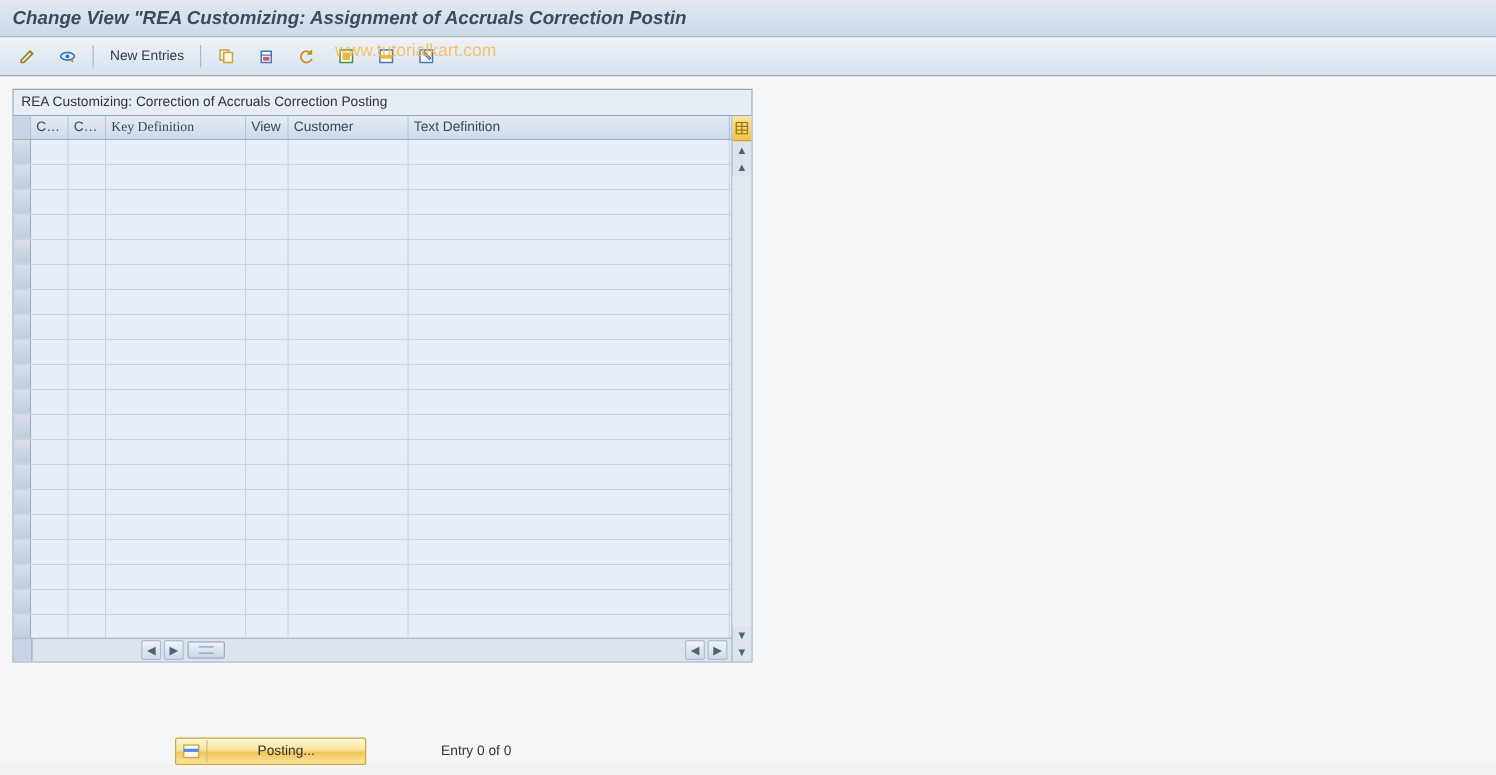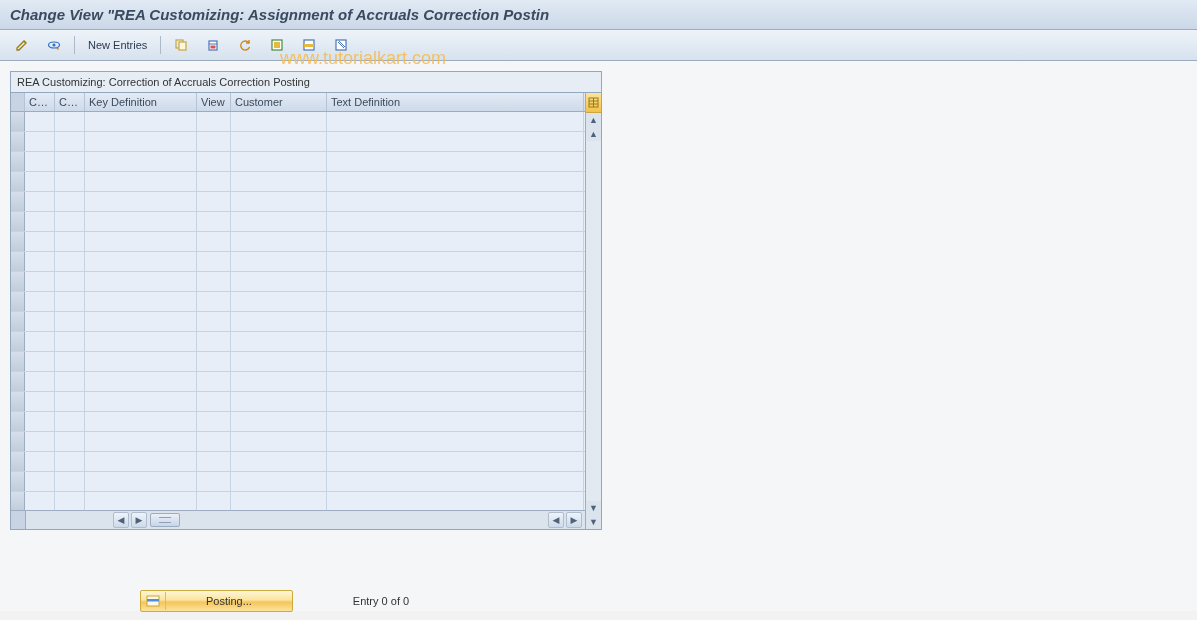--- a/index.html
+++ b/index.html
@@ -51,29 +51,28 @@
     font-size: 11px;
   }
   .tb-sep {
     width: 1px;
     height: 18px;
     background: #aab9cb;
     margin: 0 2px;
   }
   .watermark {
     position: absolute;
-    left: 280px;
+    left: 268px;
     top: 2px;
     font-family: Verdana, sans-serif;
-    font-size: 18px;
+    font-size: 14px;
     color: #f6bb4c;
     opacity: 0.85;
     letter-spacing: 0px;
     pointer-events: none;
-    margin-top: 16px;
   }
   .content-area {
     padding: 10px;
     background: #f4f6f8;
     height: calc(100% - 70px);
     box-sizing: border-box;
   }
   .panel {
     width: 590px;
     border: 1px solid #93a7be;
@@ -290,21 +289,21 @@
 <div class="content-area">
   <div class="panel">
     <div class="panel-title">REA Customizing: Correction of Accruals Correction Posting</div>
     <div class="grid">
       <div class="grid-body">
         <div class="hdr-row" id="hdr-row">
           <div class="sel-hdr"></div>
 
         <div class="hdr-cell" style="width: 30px;">Co...</div>
             <div class="hdr-cell" style="width: 30px;">Co...</div>
-            <div class="hdr-cell" style="width: 112px;">Key Definition</div>
+            <div class="hdr-cell" style="width: 112px; font-family: Liberation Serif, serif;">Key Definition</div>
             <div class="hdr-cell" style="width: 34px;">View</div>
             <div class="hdr-cell" style="width: 96px;">Customer</div>
             <div class="hdr-cell" style="width: 257px;">Text Definition</div>
           </div>
         <div class="data-rows" id="data-rows">
 
         <div class="row">
               <div class="sel-cell"></div>
               <div class="cell" style="width: 30px;"></div>
               <div class="cell" style="width: 30px;"></div>

